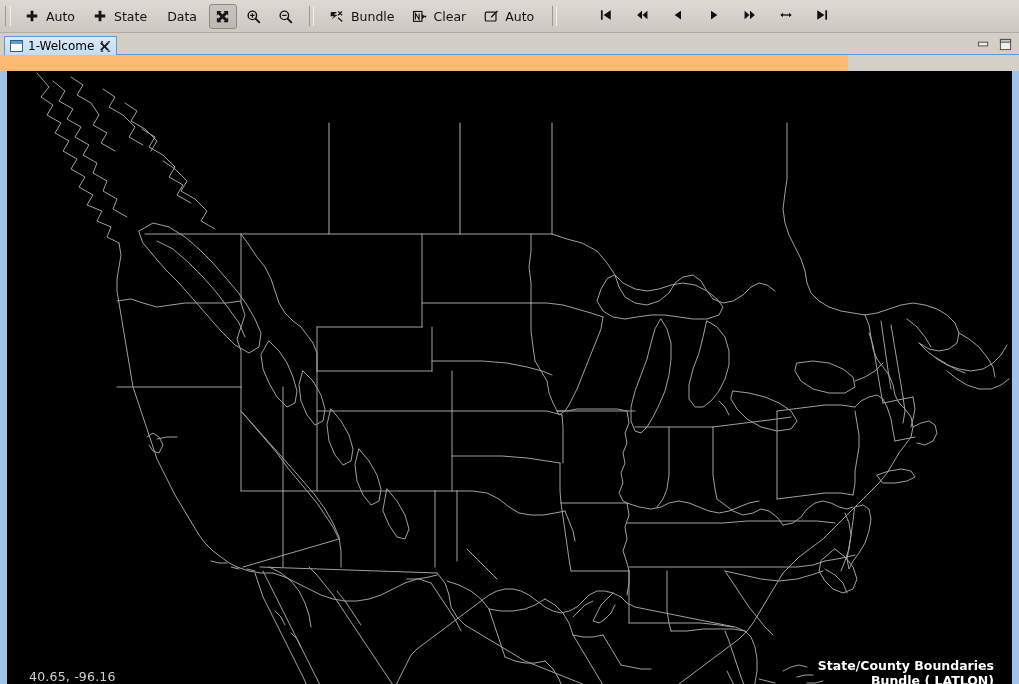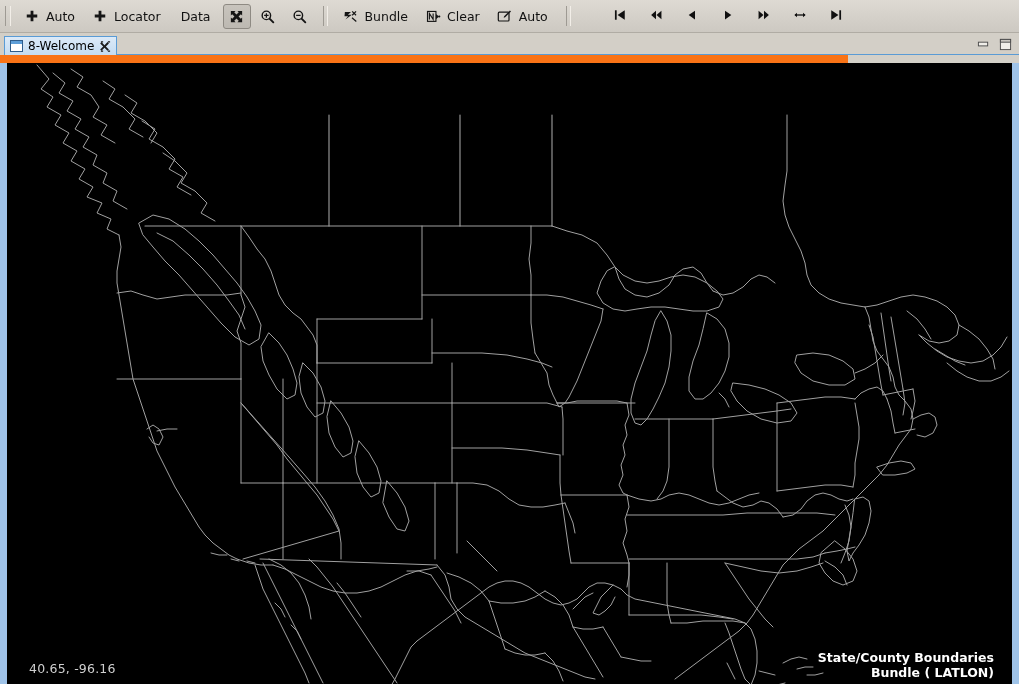--- a/index.html
+++ b/index.html
@@ -161,22 +161,22 @@
     flex: 0 0 auto;
   }
 
   
   .mapframe {
     position: absolute;
     left: 0; top: 55px;
     width: 848px;
     height: 629px;
     box-sizing: border-box;
-    background: #f97316;
-    padding: 8px 0 6px 0;
+    background: #fdba74;
+    padding: 16px 0 6px 0;
   }
   .mapouter {
     position: relative;
     width: 1019px;
     height: 623px;
     box-sizing: border-box;
     border-left: 7px solid #9fc3e8;
     border-right: 7px solid #9fc3e8;
     border-top: 0;
     background: #000;
@@ -230,21 +230,21 @@
       </span>
       <span class="lbl">Auto</span>
     </div>
 
     <div class="tbtn">
       <span class="glyph">
         <svg viewBox="0 0 16 16" width="14" height="14">
             <path d="M6.4 2h3.2v4.4H14v3.2H9.6V14H6.4V9.6H2V6.4h4.4z" fill="#151515"></path>
           </svg>
       </span>
-      <span class="lbl">Locator</span>
+      <span class="lbl">State</span>
     </div>
 
     <div class="tbtn" style="padding:0 7px;">
       <span class="lbl">Data</span>
     </div>
 
     <div class="tbtn pressed icononly" style="padding:0 4px;">
       <span class="glyph">
         <svg viewBox="0 0 16 16" width="15" height="15">
           <path d="M2 2h5L5.6 3.4 8 5.8l2.4-2.4L9 2h5v5l-1.4-1.4L10.2 8l2.4 2.4L14 9v5H9l1.4-1.4L8 10.2l-2.4 2.4L7 14H2V9l1.4 1.4L5.8 8 3.4 5.6 2 7z" fill="#151515"></path>
@@ -371,21 +371,21 @@
           <path d="M2.6 2.6v10.8L10.8 8z" fill="#101010"></path>
           <rect x="11.8" y="2.6" width="2" height="10.8" fill="#101010"></rect>
         </svg>
       </span>
     </div>
   </div>
 
   <div class="tabstrip">
     <div class="tab">
       <span class="tabicon"></span>
-      <span class="tablabel">8-Welcome</span>
+      <span class="tablabel">1-Welcome</span>
       <span class="tabclose">
         <svg viewBox="0 0 12 12" width="11" height="11">
           <path d="M1.6 1.2l3.3 3.3 3.3-3.3 1.5 1.4-3.3 3.3 3.3 3.3-1.5 1.4-3.3-3.3-3.3 3.3L.2 9.2l3.3-3.3L.2 2.6z" fill="#1b1b1b"></path>
           <path d="M1 1h2.4M8.6 1H11M1 11h2.4M8.6 11H11" stroke="#1b1b1b" stroke-width="1.2"></path>
         </svg>
       </span>
     </div>
     <div class="tabfill"></div>
     <div class="winctl">
       <span class="wbtn">

